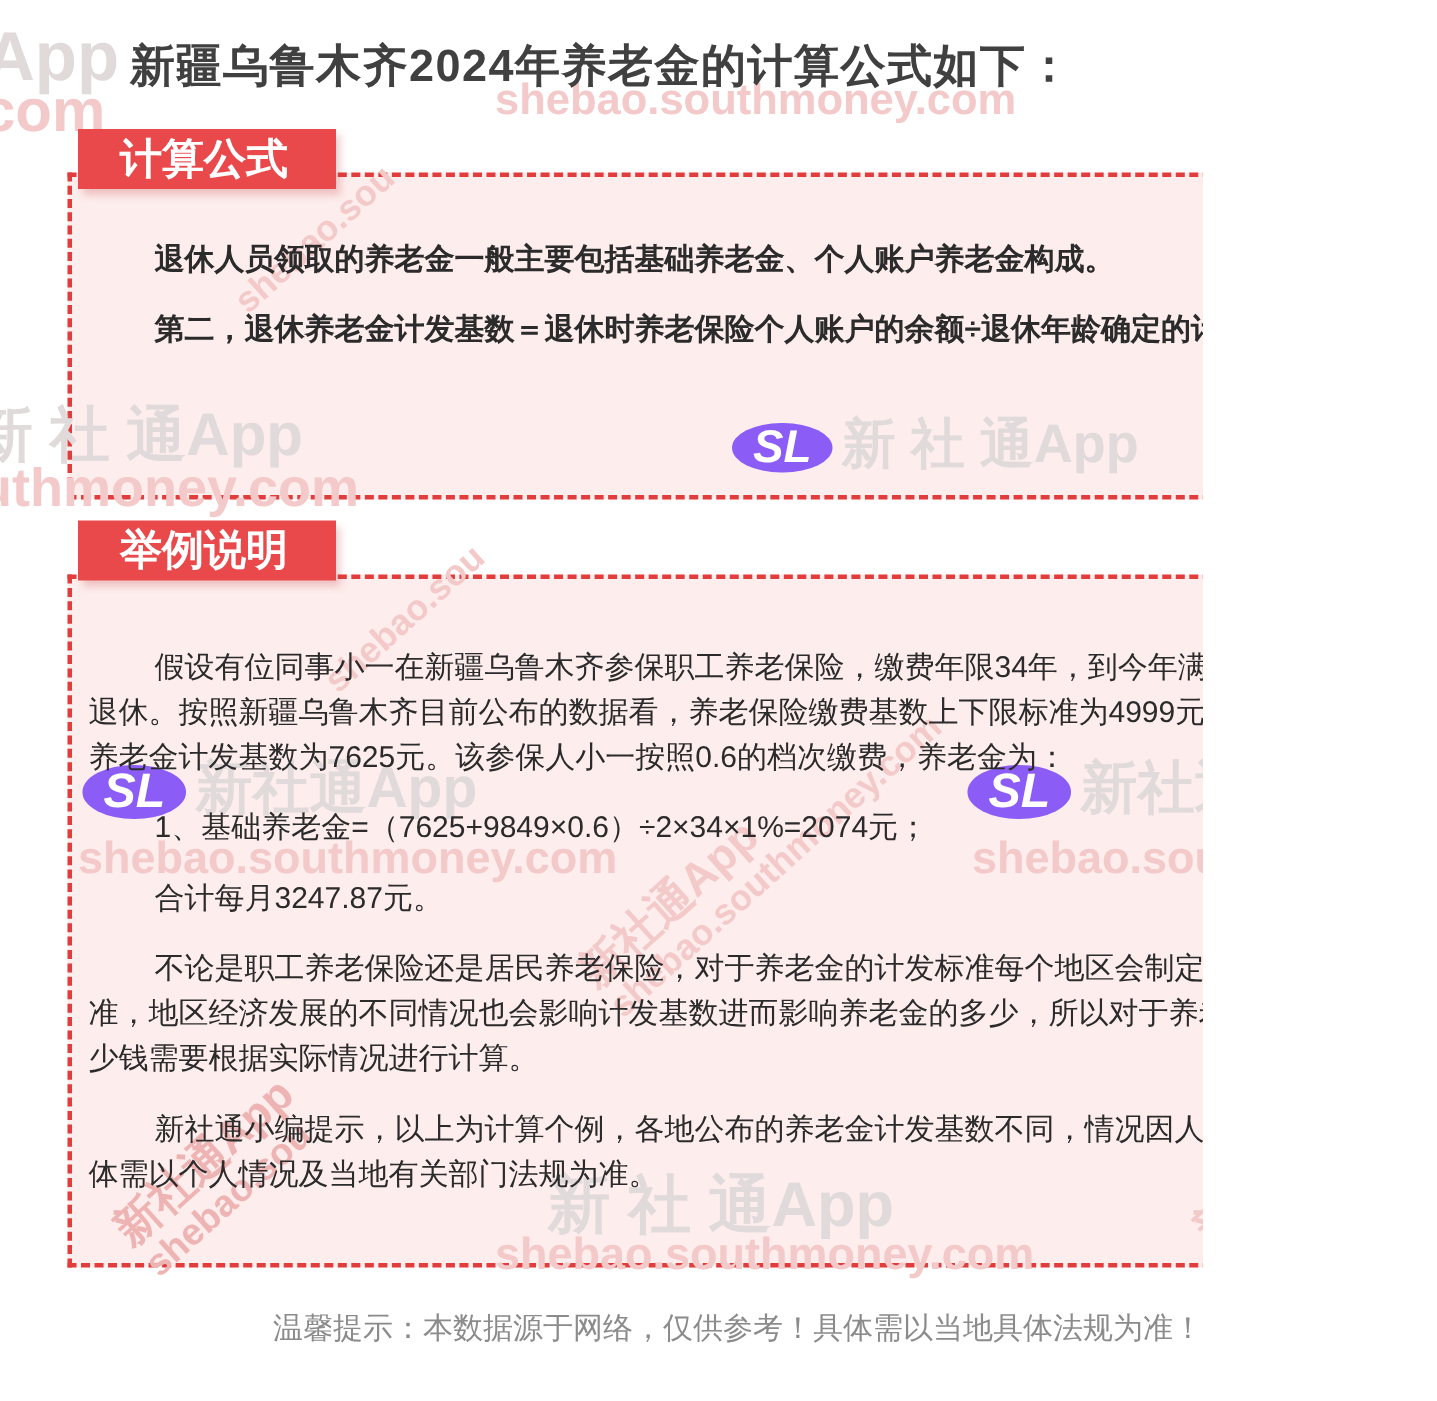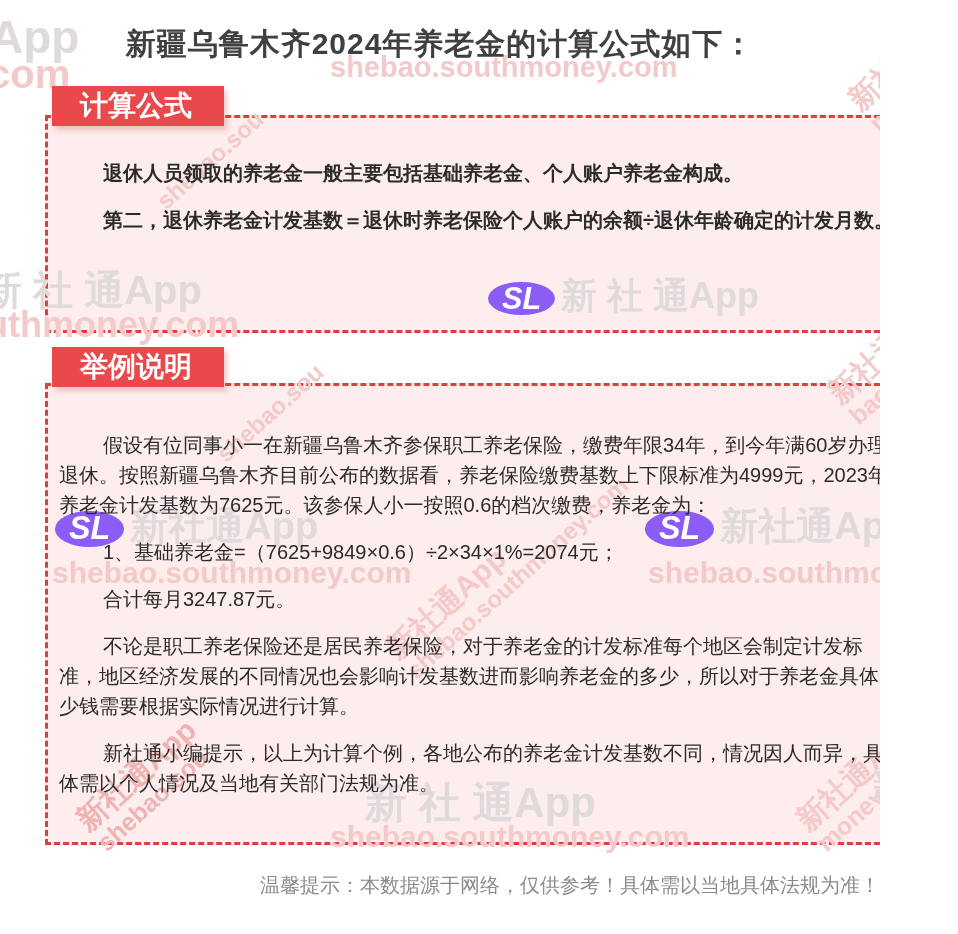--- a/index.html
+++ b/index.html
@@ -1,18 +1,18 @@
 <!DOCTYPE html>
 <html><head>
 <meta charset="utf-8">
 <style>
   html, body { margin: 0; padding: 0; background: #ffffff; }
   .page {
     position: relative;
-    width: 880px;
+    width: 802px;
     height: 934px;
     overflow: hidden;
     background: #ffffff;
     font-family: "Liberation Sans", "DejaVu Sans", sans-serif;
   }
   
   .bg-layer { position: absolute; inset: 0; z-index: 1; }
   .pink-box {
     position: absolute;
     background: #fdedec;

